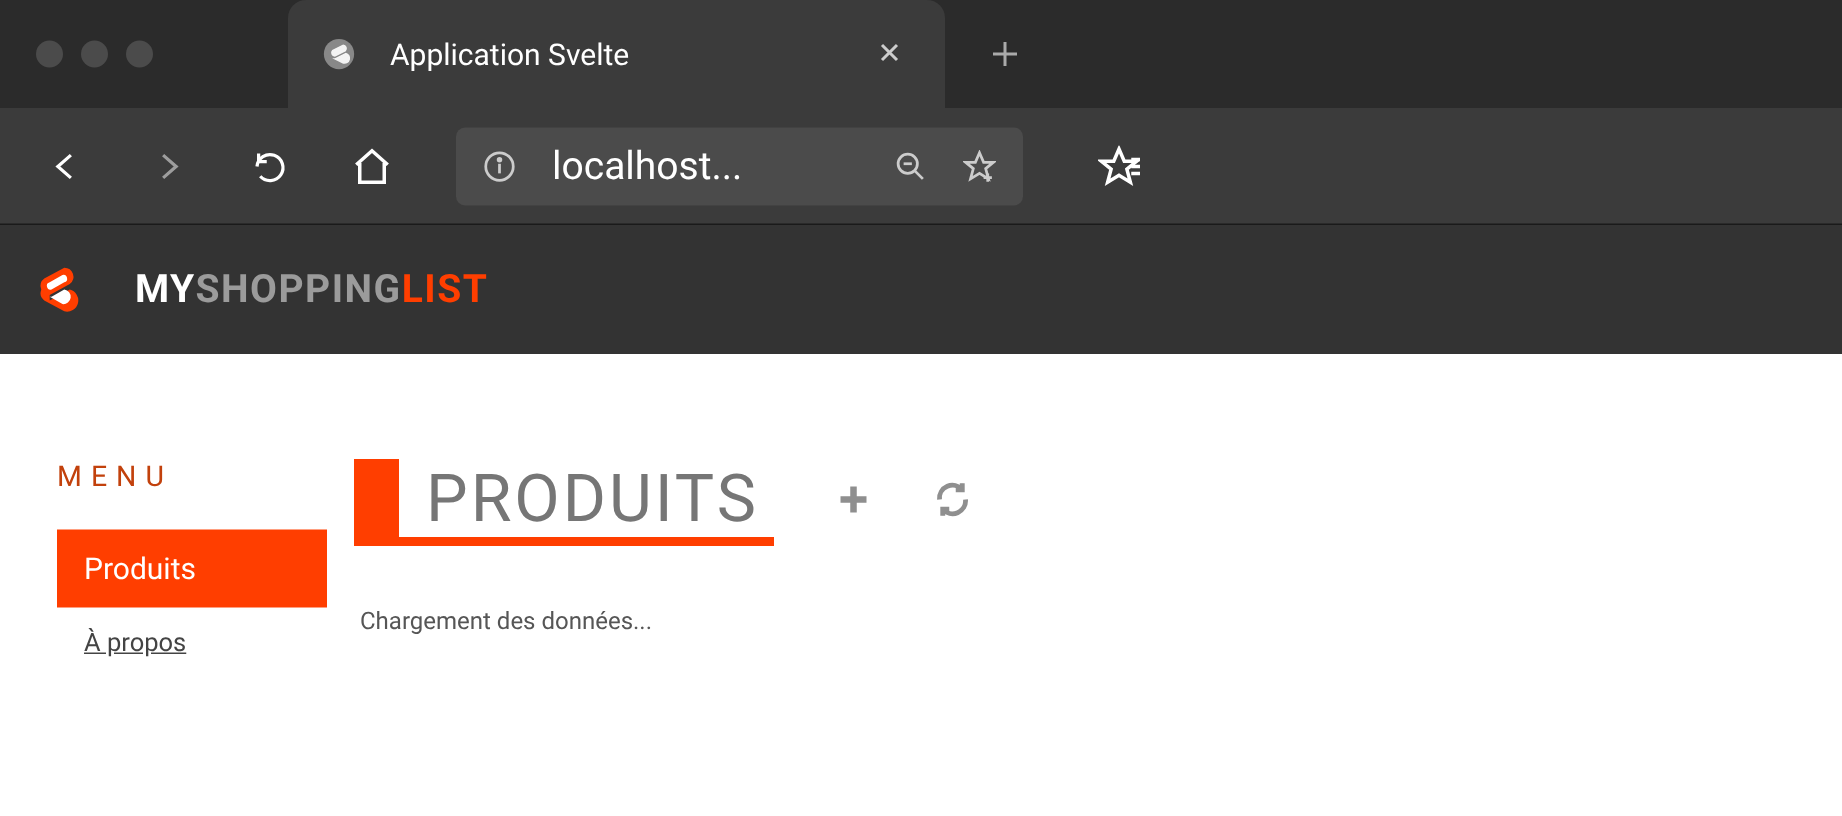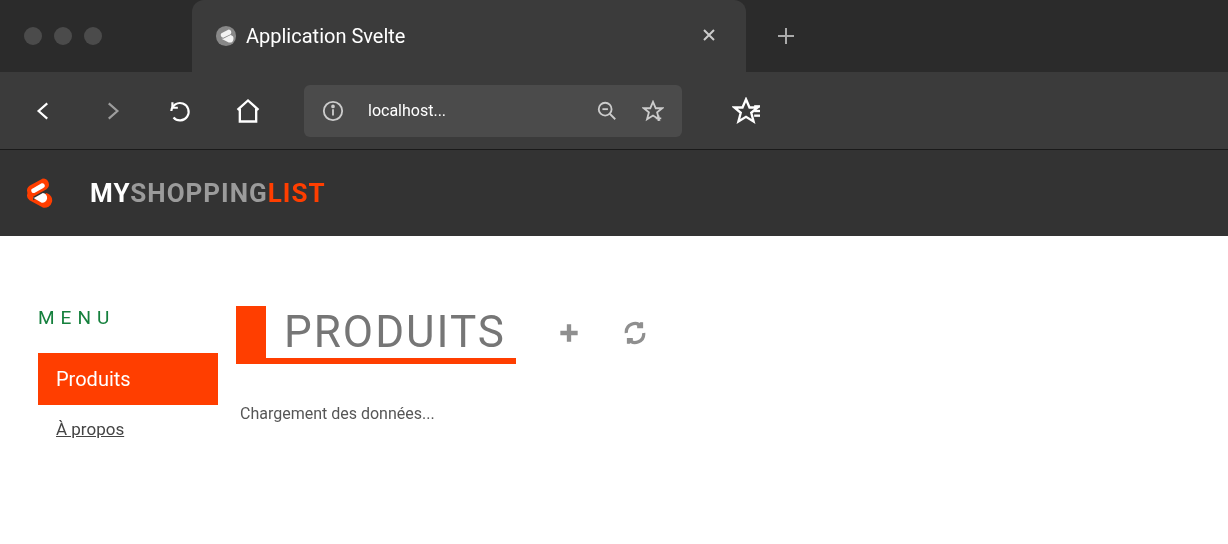--- a/index.html
+++ b/index.html
@@ -30,22 +30,22 @@
       border-radius: 50%;
       background: #4b4b4b;
     }
     .tab {
       background: #3b3b3b;
       height: 72px;
       display: flex;
       align-items: center;
       padding: 0 28px 0 22px;
       border-radius: 12px 12px 0 0;
-      gap: 8px;
-      width: 554px;
+      gap: 22px;
+      width: 438px;
       position: relative;
     }
     .tab-favicon {
       width: 24px;
       height: 24px;
       display: flex;
       align-items: center;
       justify-content: center;
     }
     .tab-title {
@@ -94,21 +94,21 @@
       display: flex;
       align-items: center;
       padding: 0 18px;
       gap: 24px;
       margin-left: 12px;
       flex: 0 0 auto;
       width: 378px;
     }
     .url-text {
       color: #fff;
-      font-size: 16px;
+      font-size: 26px;
       flex: 1;
     }
     .url-icon {
       color: #ccc;
       display: flex;
       align-items: center;
       justify-content: center;
     }
     .fav-icon-outer {
       color: #fff;
@@ -141,21 +141,21 @@
     .app-title .list { color: #ff3e00; }
     
     .main {
       display: flex;
       padding: 70px 0 0 38px;
     }
     .sidebar {
       width: 180px;
     }
     .menu-label {
-      color: #15803d;
+      color: #c2410c;
       font-size: 19px;
       letter-spacing: 6px;
       margin-bottom: 24px;
     }
     .menu-item {
       padding: 14px 18px;
       font-size: 20px;
       cursor: pointer;
     }
     .menu-item.active {

